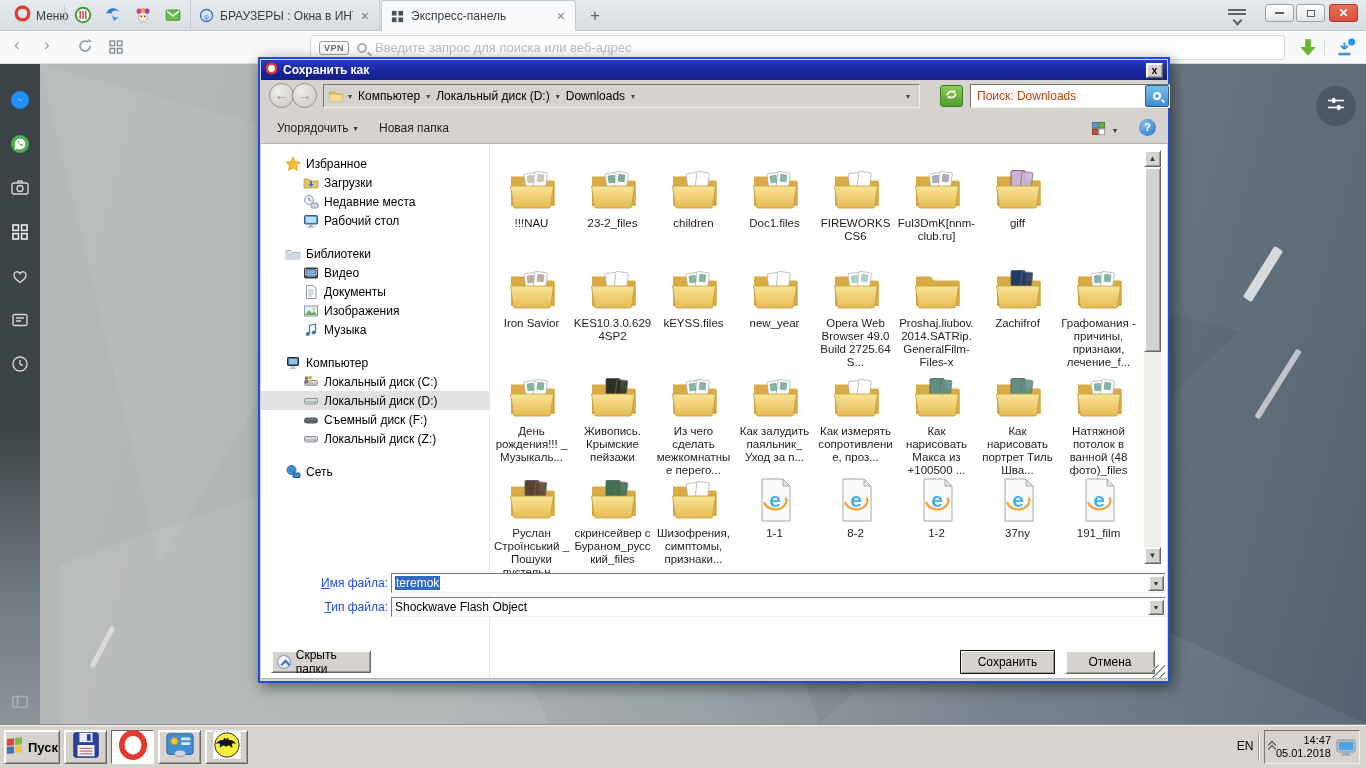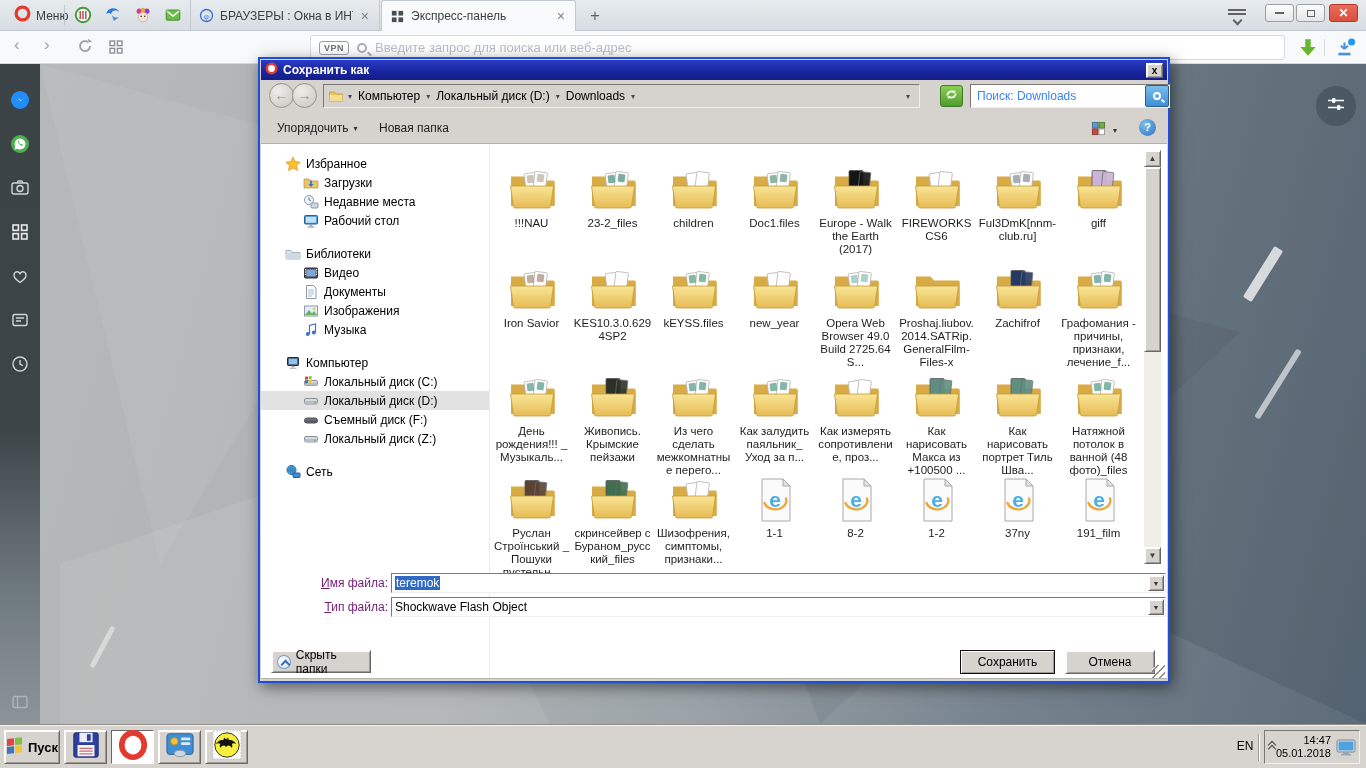--- a/index.html
+++ b/index.html
@@ -68,21 +68,21 @@
 
   .d-nav { position:absolute; left:1px; top:21px; right:1px; height:33px; }
   .nav-circle { position:absolute; top:3px; width:25px; height:25px; border-radius:50%; border:1px solid #97948f;
     background:radial-gradient(circle at 35% 30%,#efedea,#c9c6c0); color:#8e8b86; font-size:14px; text-align:center; line-height:23px; }
   .crumb-field { position:absolute; left:62px; top:4px; width:597px; height:24px; background:#d6d3ce; display:flex; align-items:center; gap:4px; padding:0 4px; font-size:12px; color:#000; }
   .crumb-sep { font-size:8px; color:#4a4a4a; }
   .crumb { padding:0 2px; }
   .crumb-caret { position:absolute; left:645px; top:12px; font-size:8px; color:#4a4a4a; }
   .refresh-btn { position:absolute; left:679px; top:5px; width:23px; height:22px; border-radius:3px; border:1px solid #3d7d24; background:linear-gradient(#8bd054,#4e9e2e); display:flex; align-items:center; justify-content:center; }
   .search-box { position:absolute; left:709px; top:4px; width:200px; height:24px; background:#fff; display:flex; align-items:center; }
-  .search-box .sv { flex:1; font-size:12px; color:#3b82f6; padding:0 6px; }
+  .search-box .sv { flex:1; font-size:12px; color:#c2410c; padding:0 6px; }
   .search-btn { width:24px; height:22px; margin:0; border-radius:2px; border:1px solid #2b5f92; background:linear-gradient(#79bdea,#3f8fd6); display:flex; align-items:center; justify-content:center; }
   .mag2 { width:8px; height:8px; border:2px solid #fff; border-radius:50%; position:relative; }
   .mag2::after { content:""; position:absolute; left:6px; top:6px; width:4px; height:2px; background:#fff; transform:rotate(45deg); }
 
   .d-toolbar { position:absolute; left:1px; top:54px; right:1px; height:30px; font-size:12px; color:#1e1e1e; }
   .flat-btn { position:absolute; top:5px; height:20px; display:flex; align-items:center; gap:5px; padding:0 6px; }
   .caret { font-size:8px; color:#333; }
   .views-ico { position:absolute; left:830px; top:8px; }
   .views-caret { position:absolute; left:852px; top:13px; font-size:8px; color:#333; }
   .help-ico { position:absolute; left:878px; top:6px; width:17px; height:17px; border-radius:50%; background:radial-gradient(circle at 35% 30%,#7cc0ee,#2f6fc0); color:#fff; font-size:11px; font-weight:bold; text-align:center; line-height:17px; }
@@ -101,21 +101,21 @@
   .frow { display:flex; }
   .cell { width:81px; display:flex; flex-direction:column; align-items:center; padding-top:4px; }
   .ficon { width:48px; height:48px; }
   .flabel { width:79px; font-size:11.5px; line-height:13px; text-align:center; color:#1e1e1e; word-break:break-word; overflow-wrap:anywhere; margin-top:3px; }
 
   .sbar { position:absolute; right:6px; top:6px; width:17px; height:414px; background:#f0eee9; }
   .sbar .arr { position:absolute; left:0; width:17px; height:17px; font-size:8px; color:#404040; text-align:center; line-height:16px; }
   .sbar .thumb { position:absolute; left:0; top:17px; width:17px; height:185px; }
 
   .d-fields { position:absolute; left:1px; right:1px; top:508px; height:62px; font-size:12px; }
-  .f-label { position:absolute; width:75px; text-align:right; color:#701a75; }
+  .f-label { position:absolute; width:75px; text-align:right; color:#1d4ed8; }
   .f-label::first-letter { text-decoration:underline; }
   .combo { position:absolute; left:130px; width:775px; height:20px; background:#fff; display:flex; align-items:center; padding:1px 18px 1px 3px; font-size:12px; }
   .combo .sel { background:#316ac5; color:#fff; padding:0 1px; }
   .combo-arrow { position:absolute; right:1px; top:1px; bottom:1px; width:16px; font-size:7px; color:#333; text-align:center; line-height:16px; }
 
   .d-bottom { position:absolute; left:1px; right:1px; bottom:1px; height:56px; }
   .hide-btn { position:absolute; left:10px; top:26px; width:100px; height:23px; display:flex; align-items:center; gap:5px; padding-left:5px; font-size:12px; }
   .hb-ico { width:14px; height:14px; border-radius:50%; border:1px solid #7a9ac8; background:radial-gradient(circle at 35% 30%,#ffffff,#cfe0f2); position:relative; }
   .hb-ico::after { content:""; position:absolute; left:3.5px; top:5px; width:5px; height:5px; border-left:2px solid #3a6fb0; border-top:2px solid #3a6fb0; transform:rotate(45deg); }
   .d-btn { position:absolute; top:26px; height:24px; font-size:12px; text-align:center; line-height:22px; }
@@ -581,35 +581,20 @@
             </div>
             <div class="cell">
               <span class="ficon"><svg viewBox="0 0 48 48">
                   <defs>
                     <linearGradient id="fg" x1="0" y1="0" x2="0" y2="1">
                       <stop offset="0" stop-color="#f8e596"></stop>
                       <stop offset="1" stop-color="#e6bb54"></stop>
                     </linearGradient>
                   </defs>
                   <path d="M3 10.5h14.5l3.5 4H45a1.8 1.8 0 0 1 1.8 1.8V40H3z" fill="#d9ab45"></path>
-                  <rect x="17" y="4.5" width="14" height="20" rx="1" fill="#151515" stroke="#55565a" stroke-width=".8"></rect>
-                  <rect x="27" y="6" width="11" height="18" rx="1" fill="#151515" stroke="#6a6b70" stroke-width=".8" opacity=".9" transform="rotate(6 32 15)"></rect>
-                  <path d="M2.5 20h43l-2.8 20.2a2 2 0 0 1-2 1.8H7.3a2 2 0 0 1-2-1.8z" fill="url(#fg)" stroke="#c49a38" stroke-width=".8"></path>
-                </svg></span>
-              <span class="flabel">Europe - Walk the Earth (2017)</span>
-            </div>
-            <div class="cell">
-              <span class="ficon"><svg viewBox="0 0 48 48">
-                  <defs>
-                    <linearGradient id="fg" x1="0" y1="0" x2="0" y2="1">
-                      <stop offset="0" stop-color="#f8e596"></stop>
-                      <stop offset="1" stop-color="#e6bb54"></stop>
-                    </linearGradient>
-                  </defs>
-                  <path d="M3 10.5h14.5l3.5 4H45a1.8 1.8 0 0 1 1.8 1.8V40H3z" fill="#d9ab45"></path>
                   <g stroke="#b5b5b5" stroke-width=".8">
                     <rect x="17" y="7" width="12.5" height="17" rx="1" fill="#fff" transform="rotate(-7 23 15)"></rect>
                     <rect x="26" y="6" width="12.5" height="17" rx="1" fill="#fff" transform="rotate(7 32 14)"></rect>
                   </g>
                   <path d="M2.5 20h43l-2.8 20.2a2 2 0 0 1-2 1.8H7.3a2 2 0 0 1-2-1.8z" fill="url(#fg)" stroke="#c49a38" stroke-width=".8"></path>
                 </svg></span>
               <span class="flabel">FIREWORKS CS6</span>
             </div>
             <div class="cell">
               <span class="ficon"><svg viewBox="0 0 48 48">

